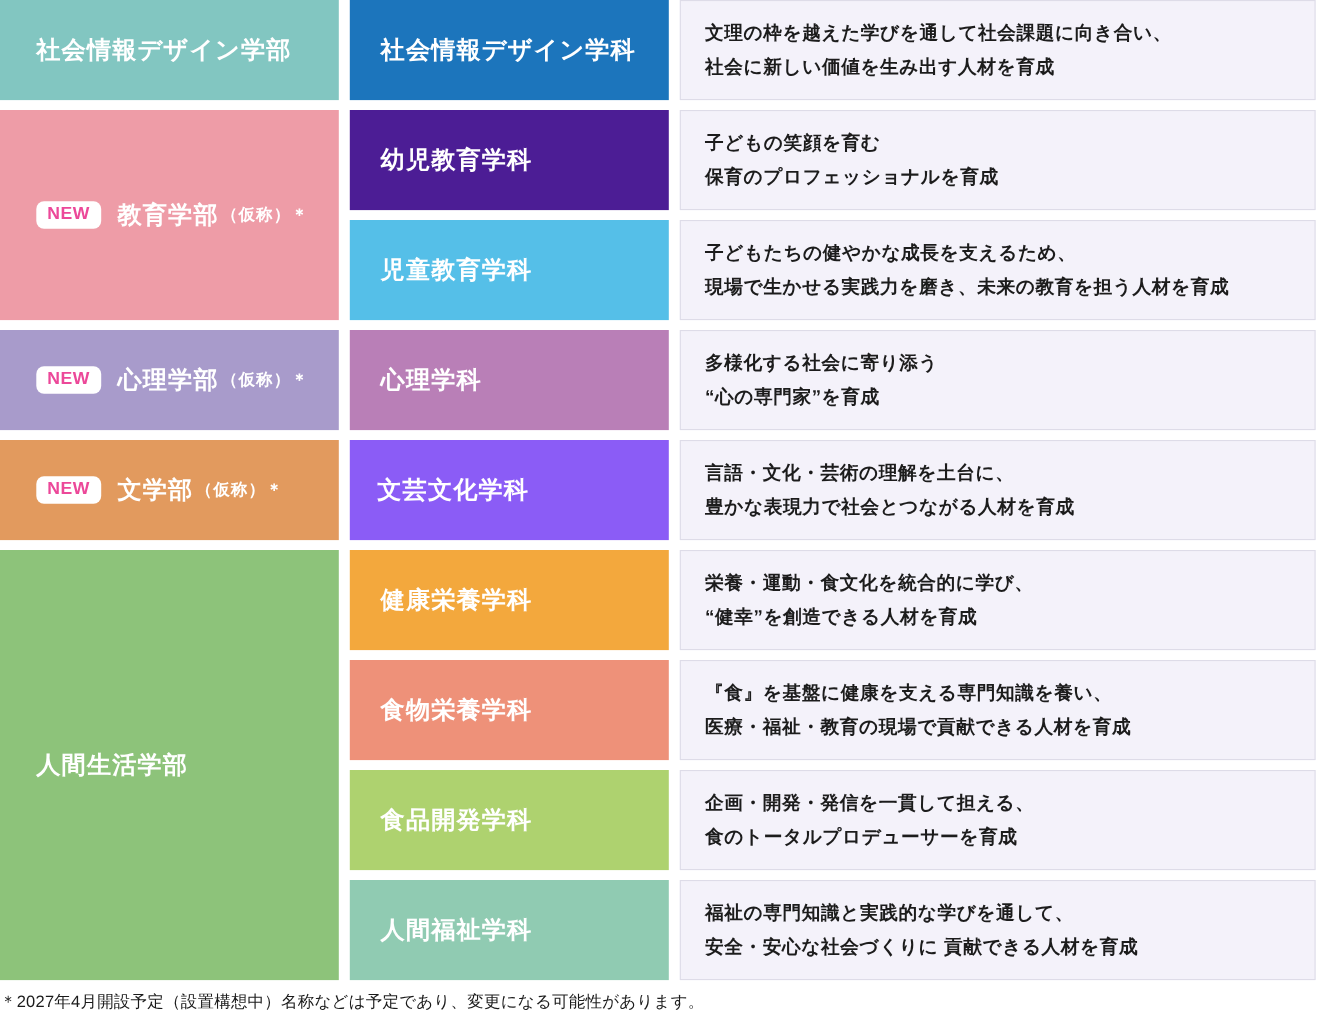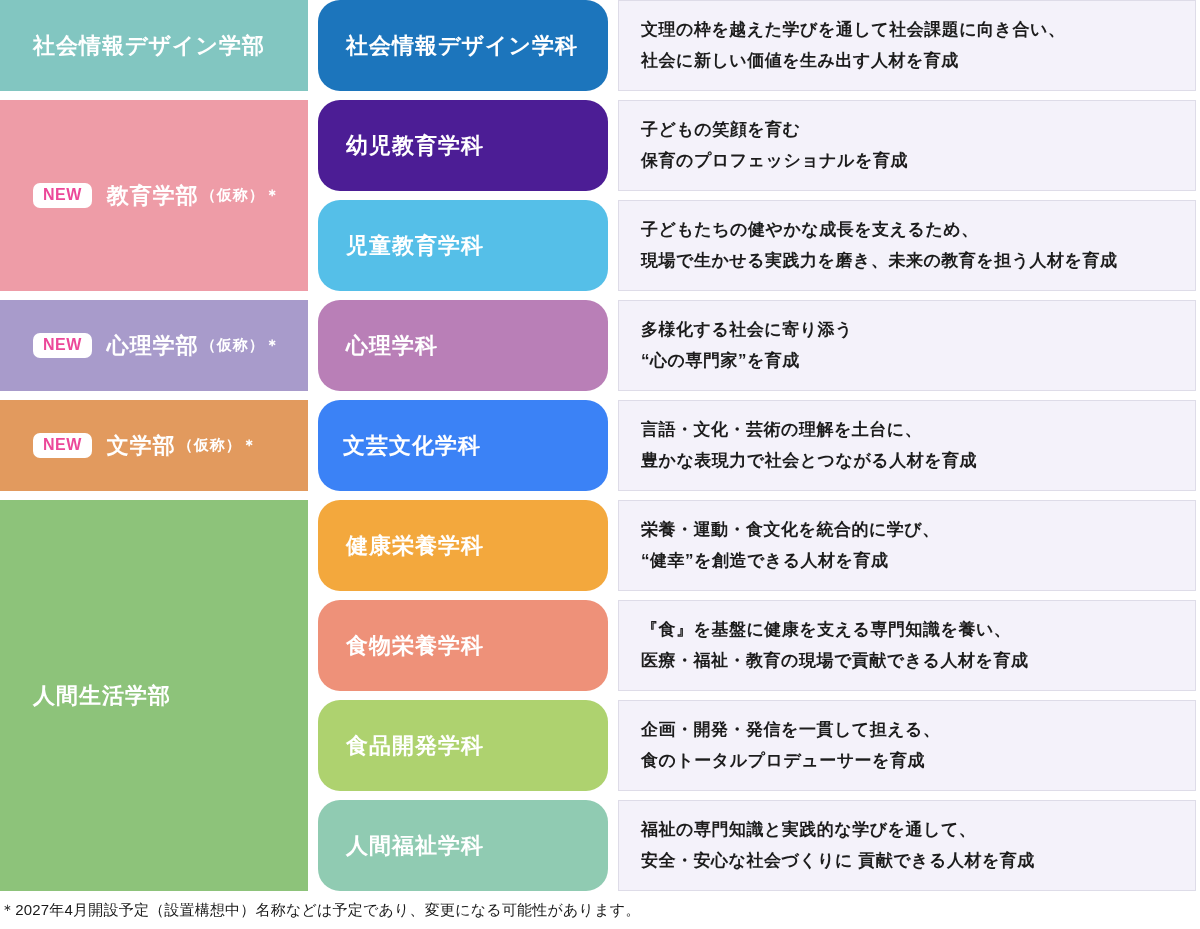--- a/index.html
+++ b/index.html
@@ -92,21 +92,21 @@
     font-size:15px;
     color:#1a1a1a;
     letter-spacing:0.2px;
   }
   
   .f0{grid-column:1;grid-row:1;}
   .f1{grid-column:1;grid-row:2 / span 2;}
   .f2{grid-column:1;grid-row:4;}
   .f3{grid-column:1;grid-row:5;}
   .f4{grid-column:1;grid-row:6 / span 4;}
-  .c2{grid-column:2;border-radius:22px;}
+  .c2{grid-column:2;}
   .c3{grid-column:3;}
 </style>
 </head>
 <body>
 
 <div class="org-grid">
 
   <div class="cell faculty-cell f0" style="background: rgb(130, 198, 193);">
     <span class="faculty-name">社会情報デザイン学部</span>
   </div>
@@ -158,21 +158,21 @@
   </div>
 
   <div class="cell desc-cell c3" style="grid-row:4">
     <span class="desc-line">多様化する社会に寄り添う</span>
     <span class="desc-line">“心の専門家”を育成</span>
   </div>
   <div class="cell dept-cell c2" style="grid-row: 4; background: rgb(185, 127, 183);">
     <span class="dept-name">心理学科</span>
   </div>
 
-  <div class="cell dept-cell c2" style="grid-row: 5; background: #3b82f6; padding-left: 25px;">
+  <div class="cell dept-cell c2" style="grid-row: 5; background: #8b5cf6; padding-left: 25px;">
     <span class="dept-name">文芸文化学科</span>
   </div>
   <div class="cell desc-cell c3" style="grid-row:5">
     <span class="desc-line">言語・文化・芸術の理解を土台に、</span>
     <span class="desc-line">豊かな表現力で社会とつながる人材を育成</span>
   </div>
 
   <div class="cell dept-cell c2" style="grid-row: 6; background: rgb(243, 168, 61);">
     <span class="dept-name">健康栄養学科</span>
   </div>

